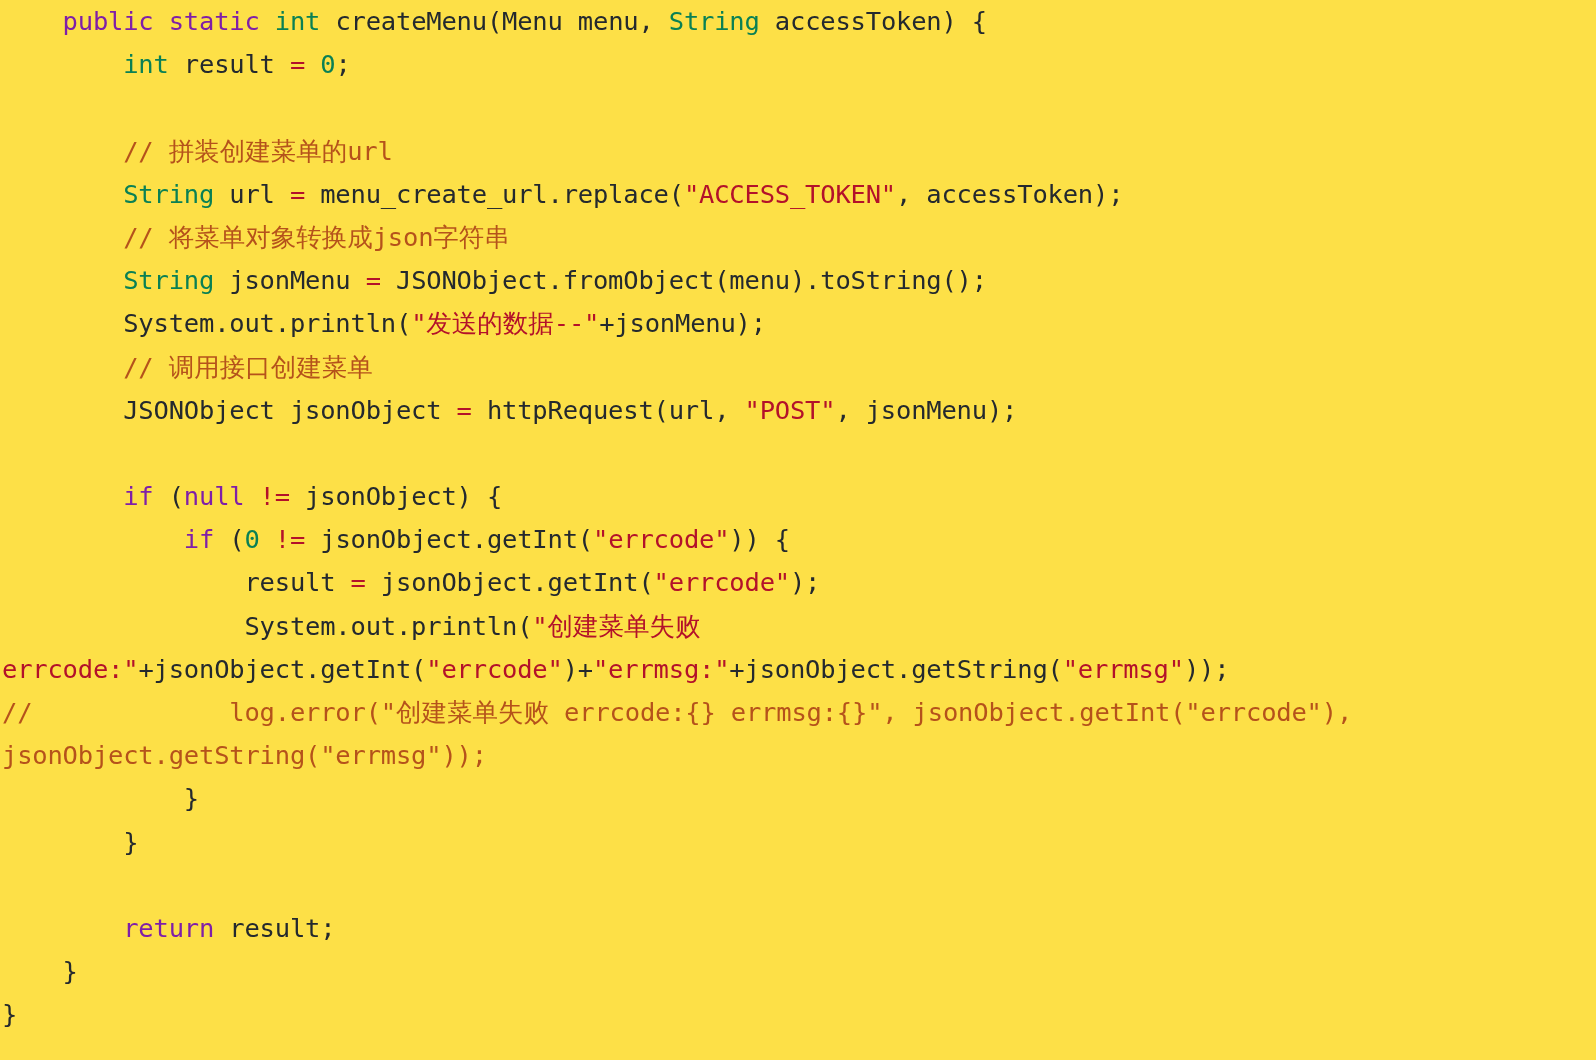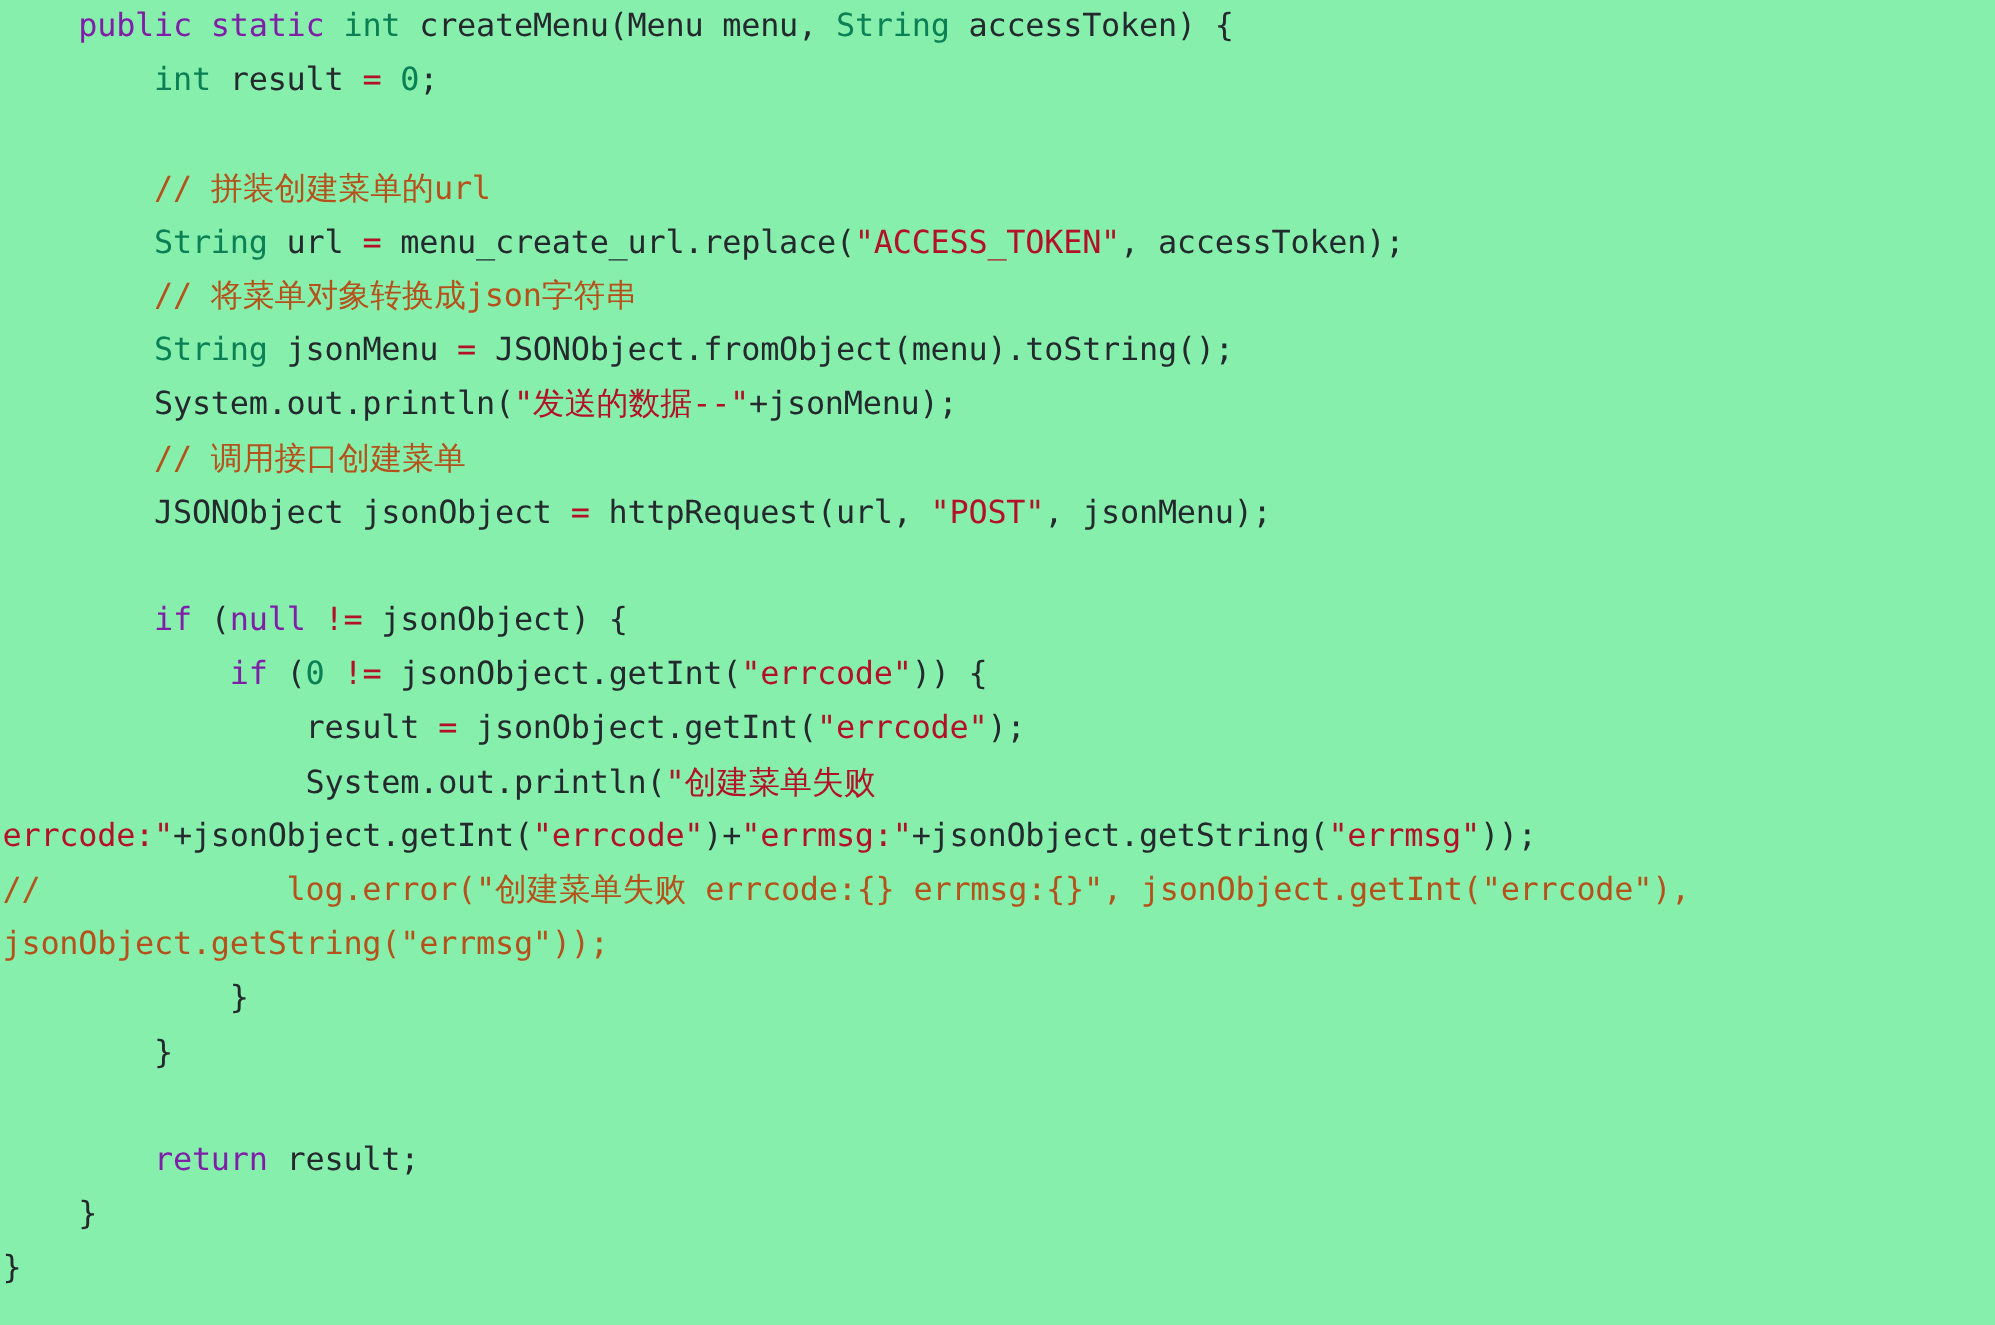--- a/index.html
+++ b/index.html
@@ -11,21 +11,21 @@
     width: 1596px;
     height: 1060px;
     overflow: hidden;
     font-family: "DejaVu Sans Mono", "Liberation Mono", monospace;
   }
   #code-block {
     width: 1596px;
     height: 1060px;
     box-sizing: border-box;
     padding: 0;
-    background: #86efac;
+    background: #fde047;
     font-family: "DejaVu Sans Mono", "Liberation Mono", monospace;
     font-size: 25.5px;
     line-height: 43.2px;
     white-space: pre;
     color: #24292e;
     letter-spacing: -0.2px;
   }
   .ln {
     display: block;
     height: 43.2px;

